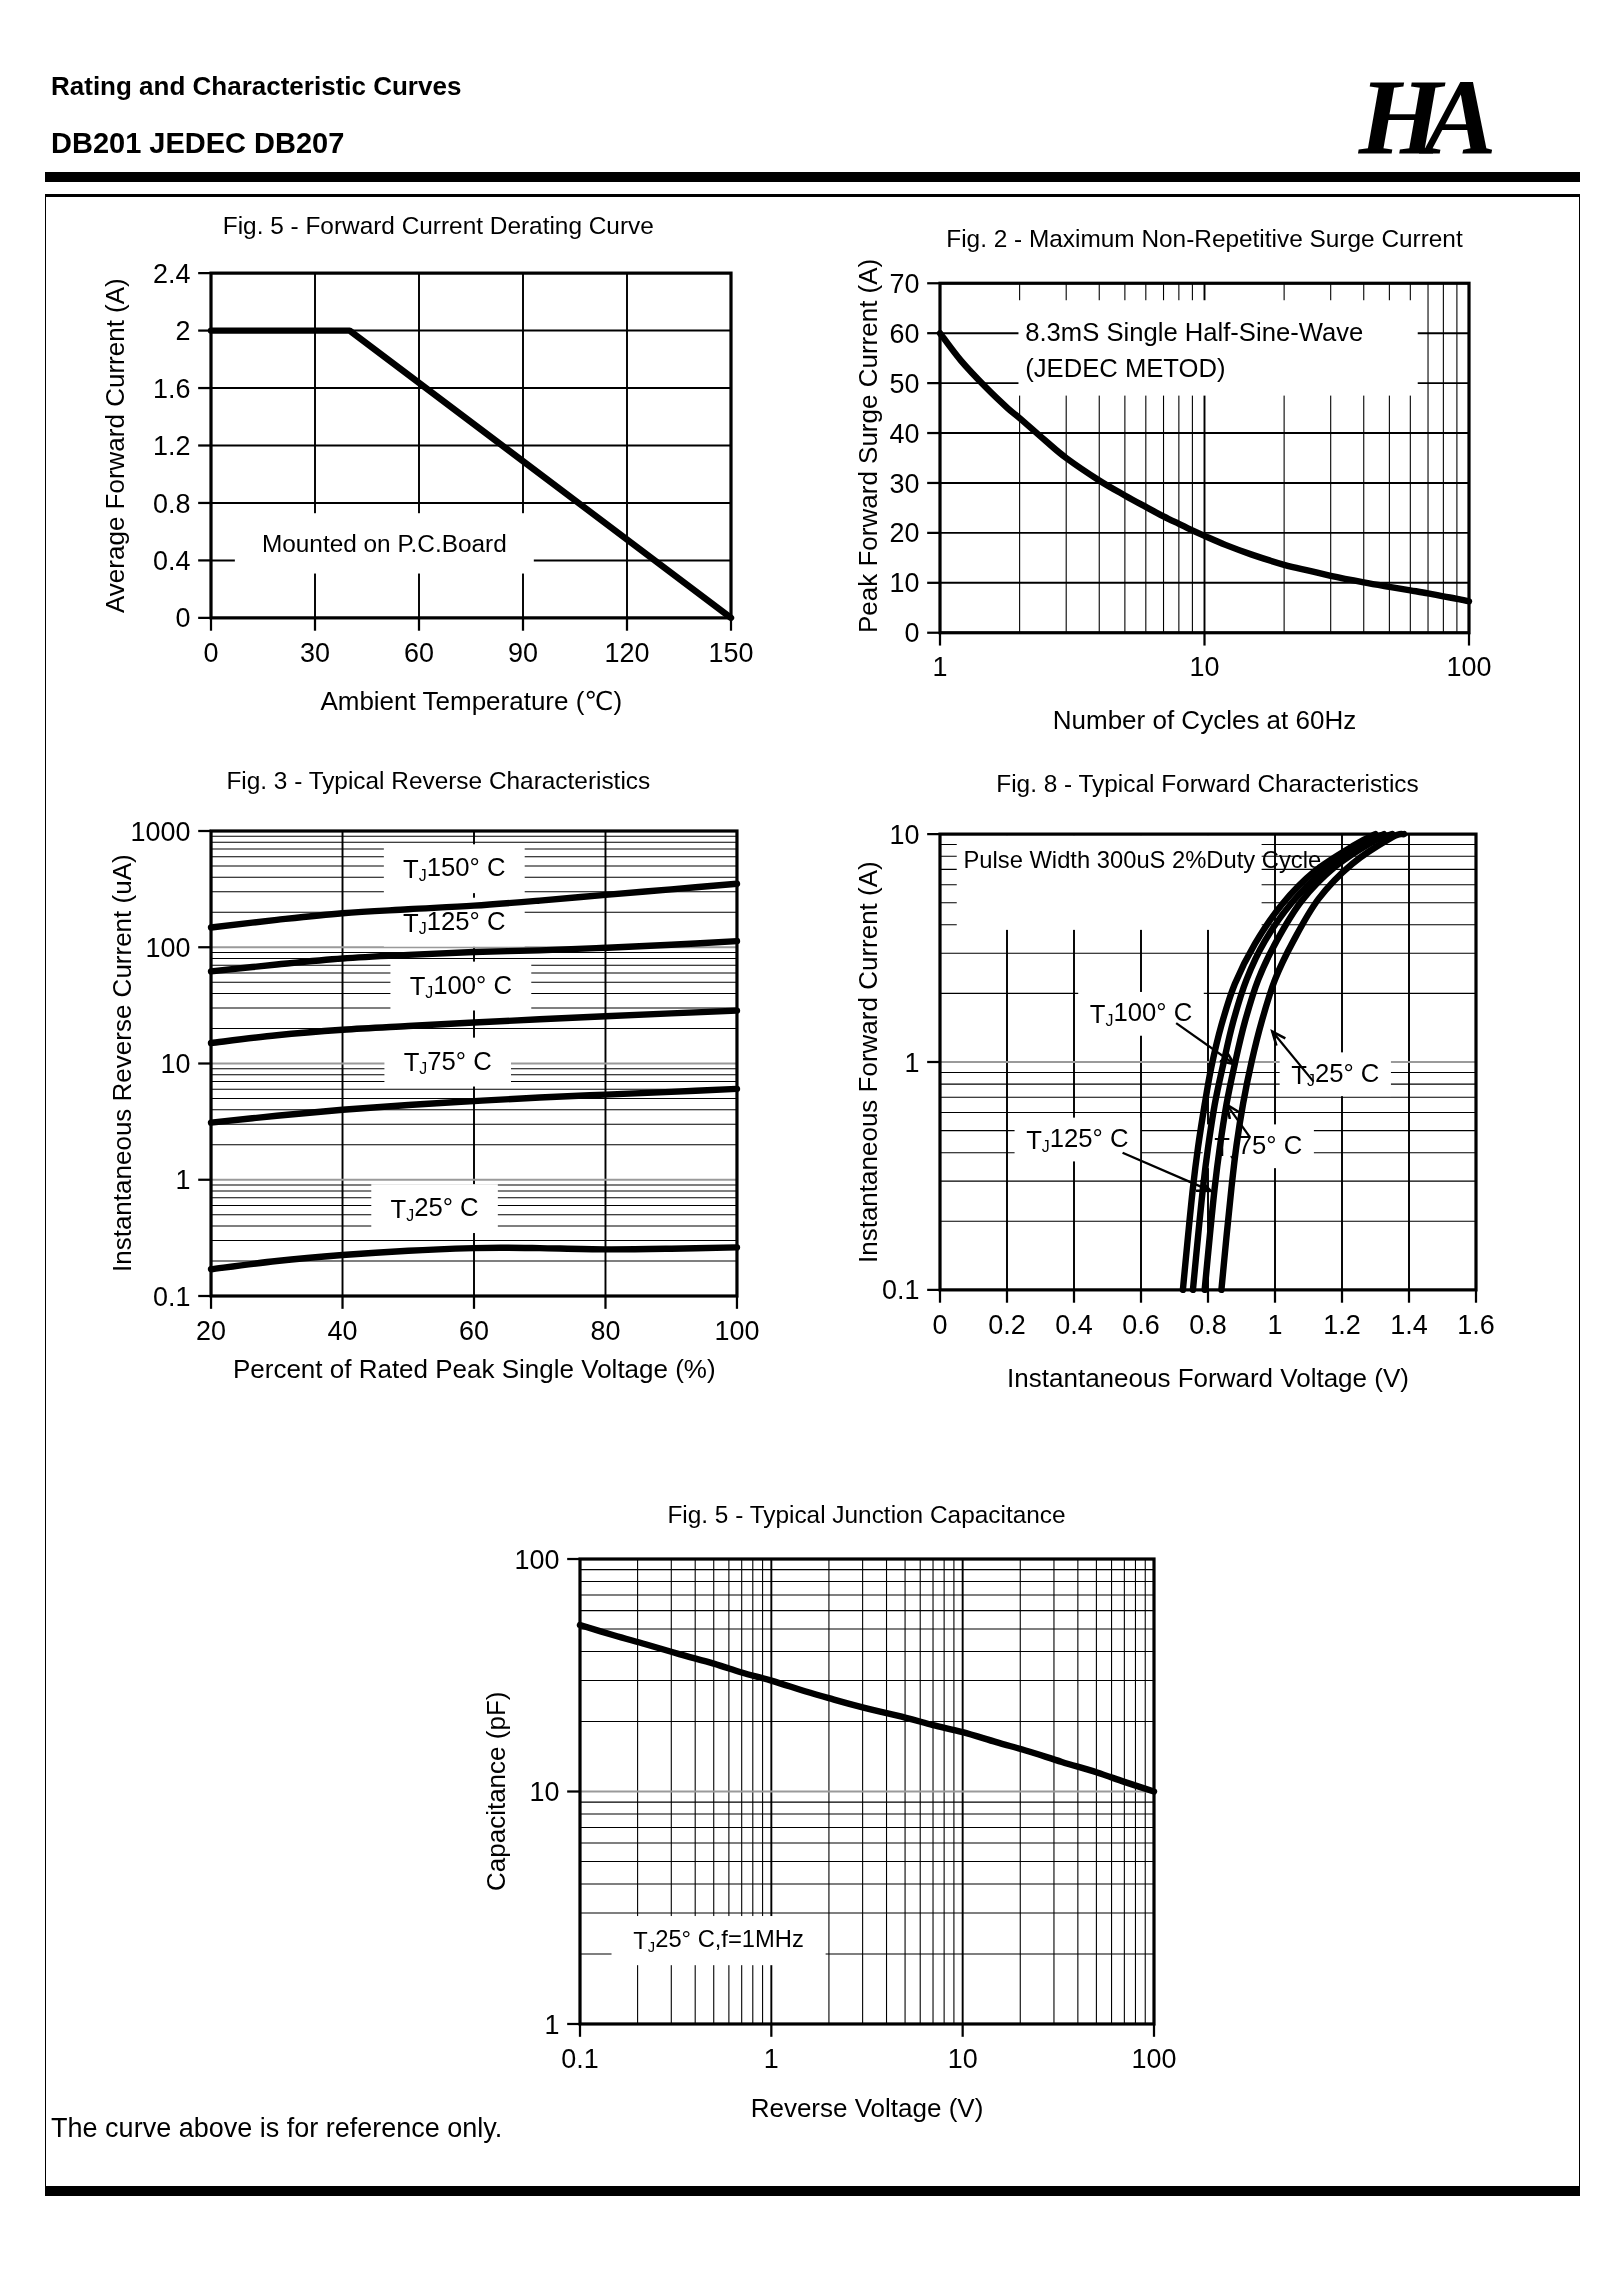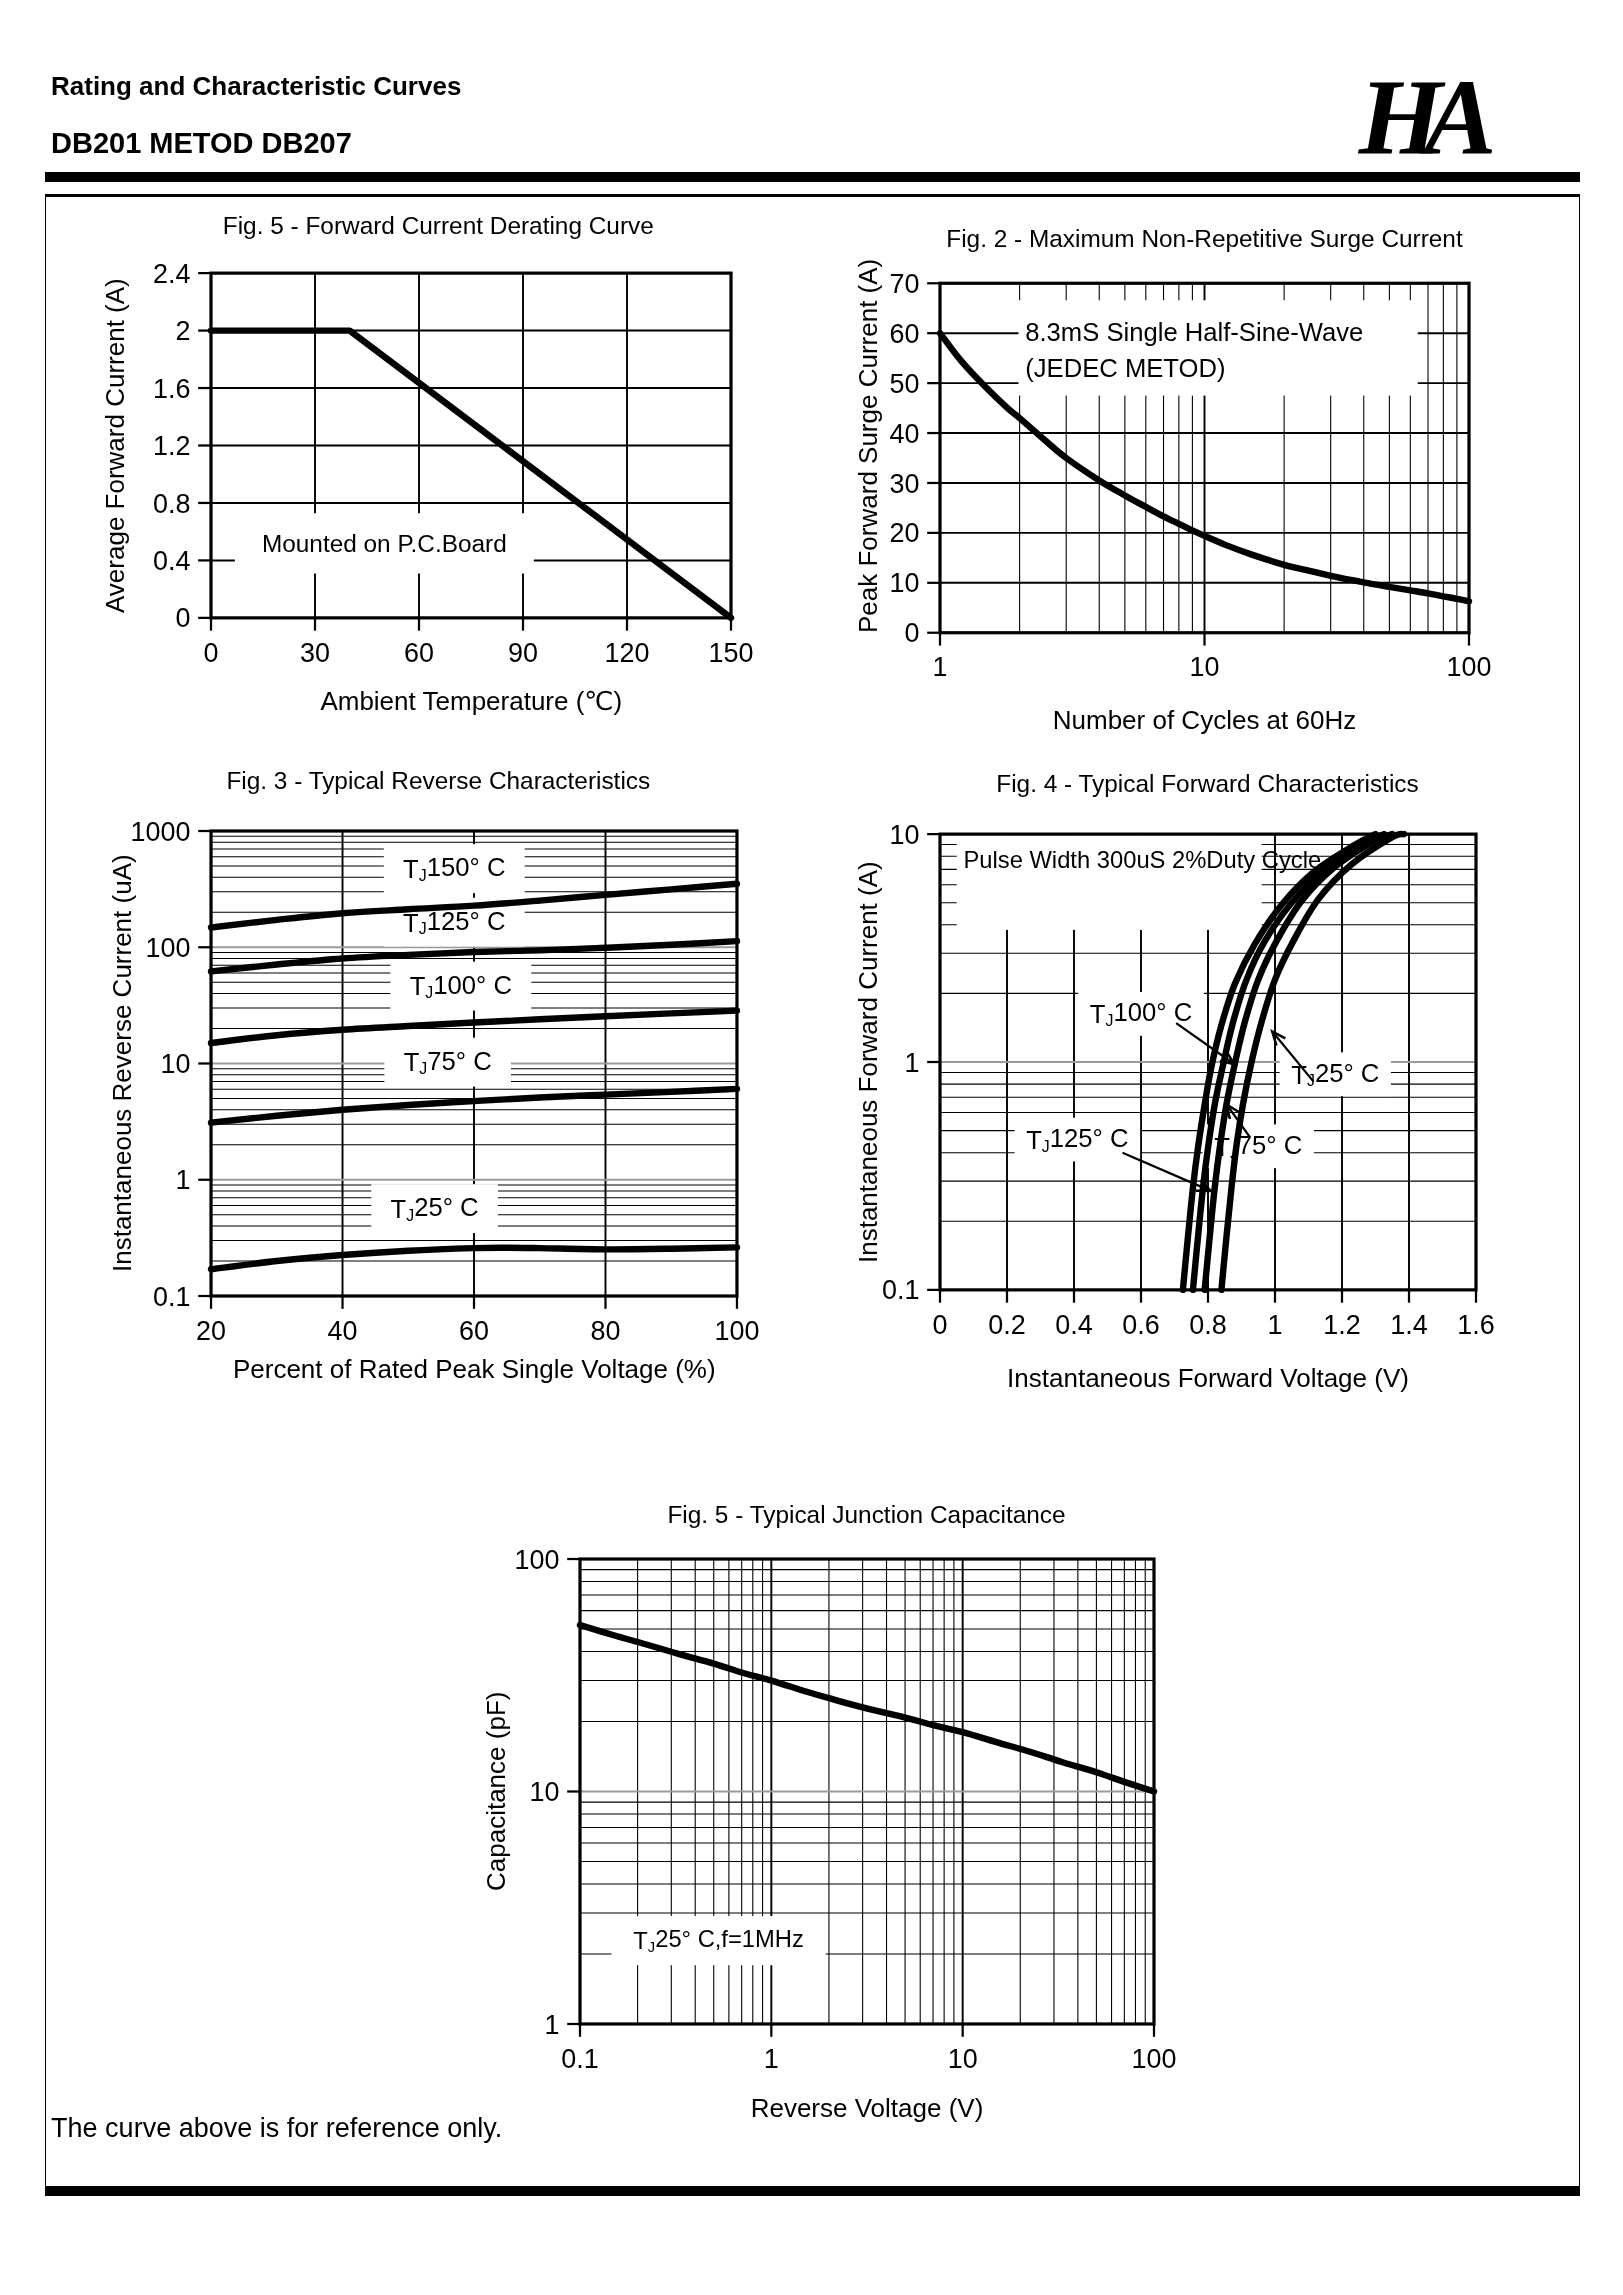--- a/index.html
+++ b/index.html
@@ -60,21 +60,21 @@
   #fig5 .plot{left:132px;top:64px;width:574px;height:465px;}
   #fig5 .xlabel{left:132px;top:598px;width:574px;}
 </style>
 </head>
 <body>
 
 <div class="page">
 
   <header>
     <div class="doc-title">Rating and Characteristic Curves</div>
-    <div class="doc-subtitle">DB201 METOD DB207</div>
+    <div class="doc-subtitle">DB201 JEDEC DB207</div>
     <div class="logo">HA</div>
     <div class="header-rule"></div>
   </header>
 
   <div class="content-box">
 
     <figure class="chart" id="fig1">
       <div class="chart-title">Fig. 5 - Forward Current Derating Curve</div>
       <div class="ylabel">Average Forward Current (A)</div>
       <div class="plot"><svg viewBox="0 0 810 537" width="520" height="345" style="overflow: visible;">
@@ -254,21 +254,21 @@
             <text x="-32" y="377.5" text-anchor="end" font-size="42" fill="#000000" style="font-family: &quot;Liberation Sans&quot;, &quot;DejaVu Sans&quot;, sans-serif;">10</text>
             <line x1="-20" y1="181.25" x2="0" y2="181.25" stroke="#000000" stroke-width="3.5"></line>
             <text x="-32" y="196.25" text-anchor="end" font-size="42" fill="#000000" style="font-family: &quot;Liberation Sans&quot;, &quot;DejaVu Sans&quot;, sans-serif;">100</text>
             <line x1="-20" y1="0" x2="0" y2="0" stroke="#000000" stroke-width="3.5"></line>
             <text x="-32" y="15" text-anchor="end" font-size="42" fill="#000000" style="font-family: &quot;Liberation Sans&quot;, &quot;DejaVu Sans&quot;, sans-serif;">1000</text>
           </svg></div>
       <div class="xlabel">Percent of Rated Peak Single Voltage (%)</div>
     </figure>
 
     <figure class="chart" id="fig4">
-      <div class="chart-title">Fig. 4 - Typical Forward Characteristics</div>
+      <div class="chart-title">Fig. 8 - Typical Forward Characteristics</div>
       <div class="ylabel">Instantaneous Forward Current (A)</div>
       <div class="plot"><svg viewBox="0 0 835 710" width="536" height="456" style="overflow: visible;">
             <line x1="0" y1="603.1343515392866" x2="835" y2="603.1343515392866" stroke="#000000" stroke-width="1.7"></line>
             <line x1="0" y1="540.6219545745198" x2="835" y2="540.6219545745198" stroke="#000000" stroke-width="1.7"></line>
             <line x1="0" y1="496.26870307857337" x2="835" y2="496.26870307857337" stroke="#000000" stroke-width="1.7"></line>
             <line x1="0" y1="461.8656484607134" x2="835" y2="461.8656484607134" stroke="#000000" stroke-width="1.7"></line>
             <line x1="0" y1="433.7563061138065" x2="835" y2="433.7563061138065" stroke="#000000" stroke-width="1.7"></line>
             <line x1="0" y1="409.9901957949388" x2="835" y2="409.9901957949388" stroke="#000000" stroke-width="1.7"></line>
             <line x1="0" y1="389.40305461786" x2="835" y2="389.40305461786" stroke="#000000" stroke-width="1.7"></line>
             <line x1="0" y1="371.24390914903967" x2="835" y2="371.24390914903967" stroke="#000000" stroke-width="1.7"></line>

